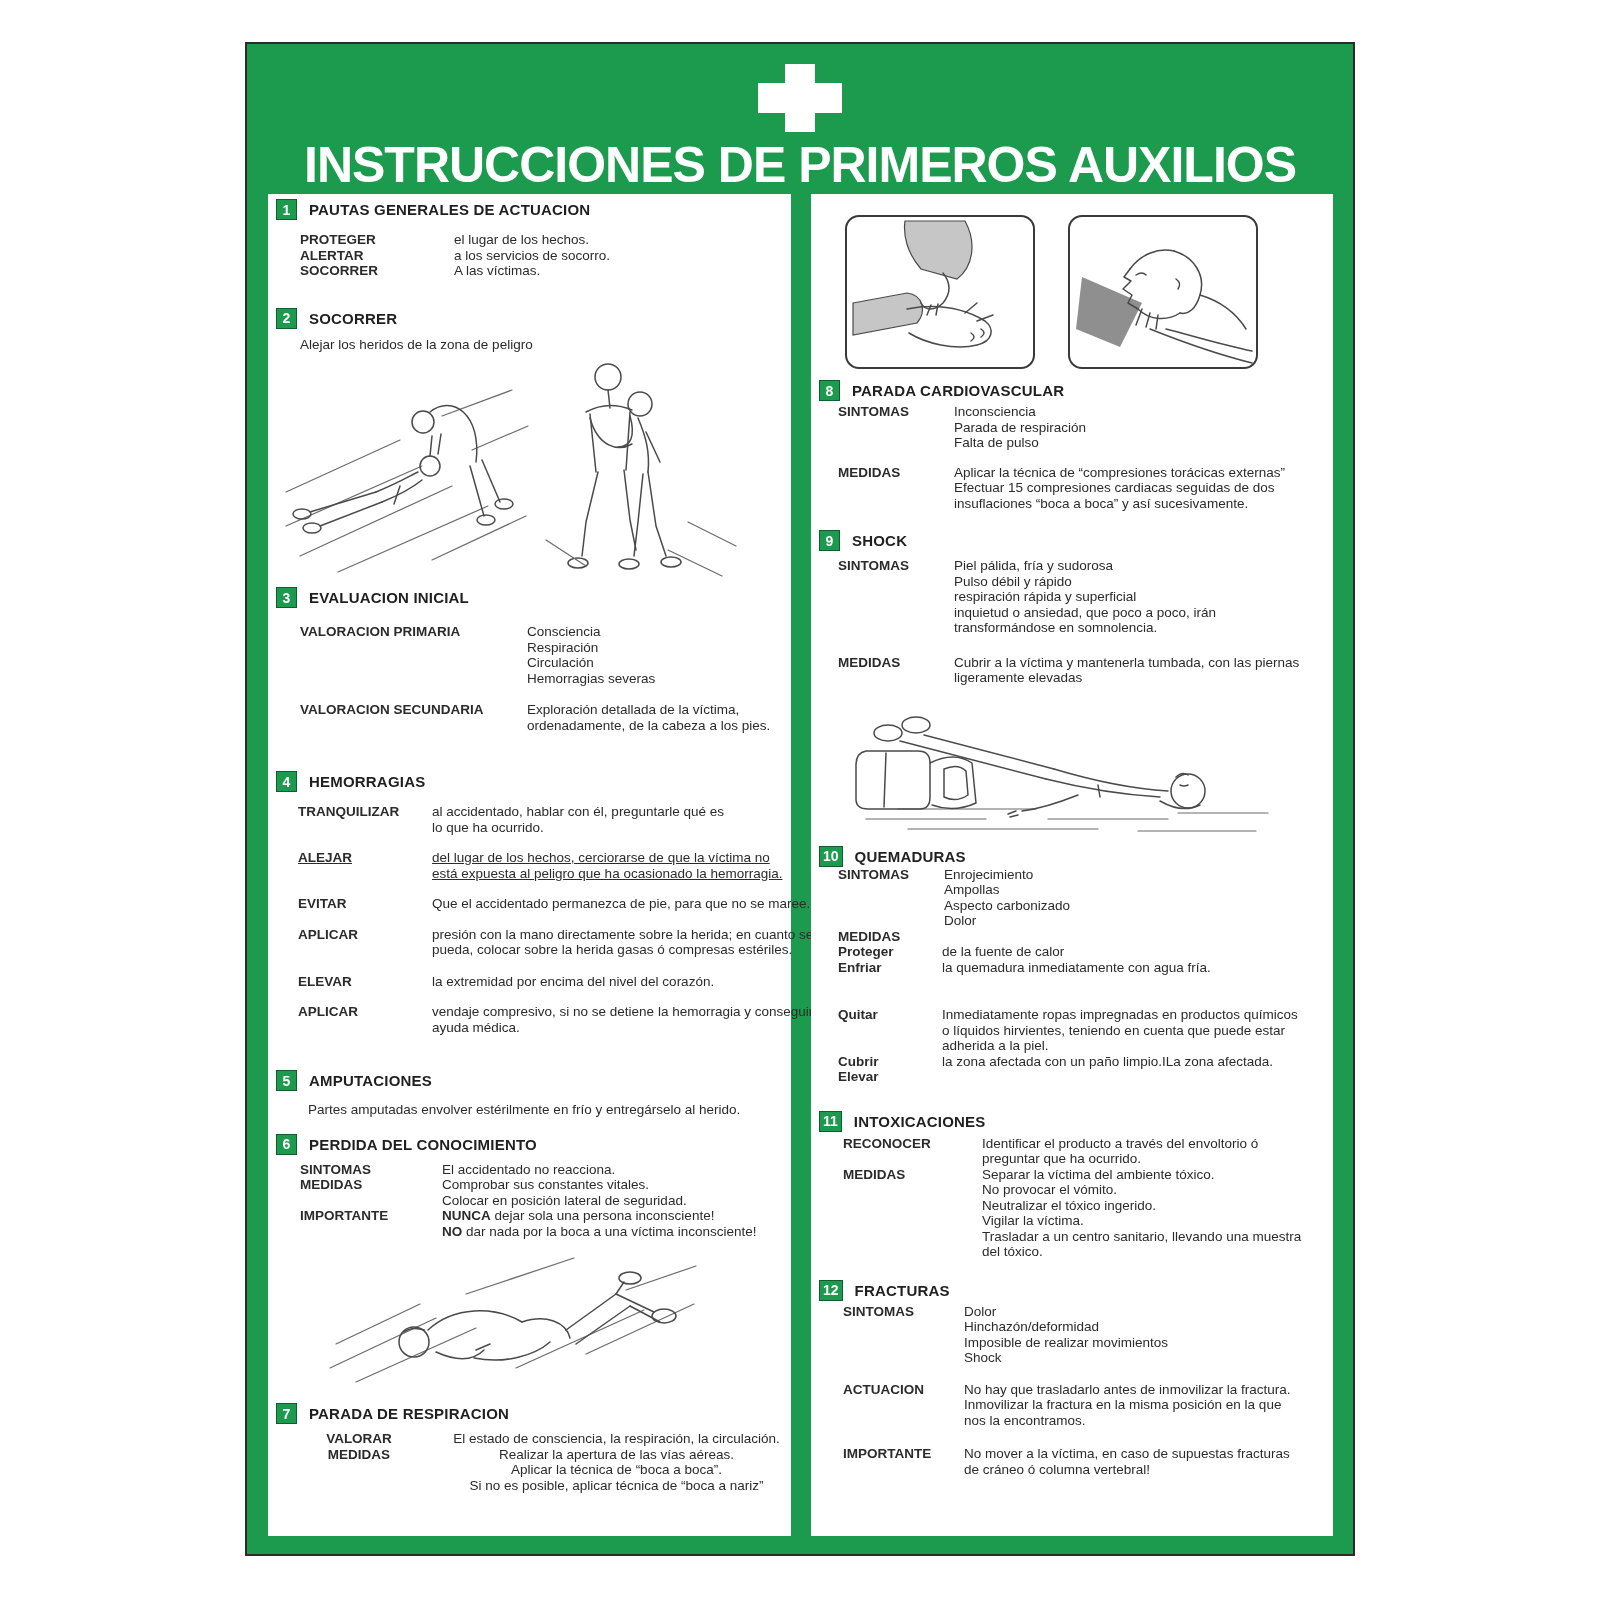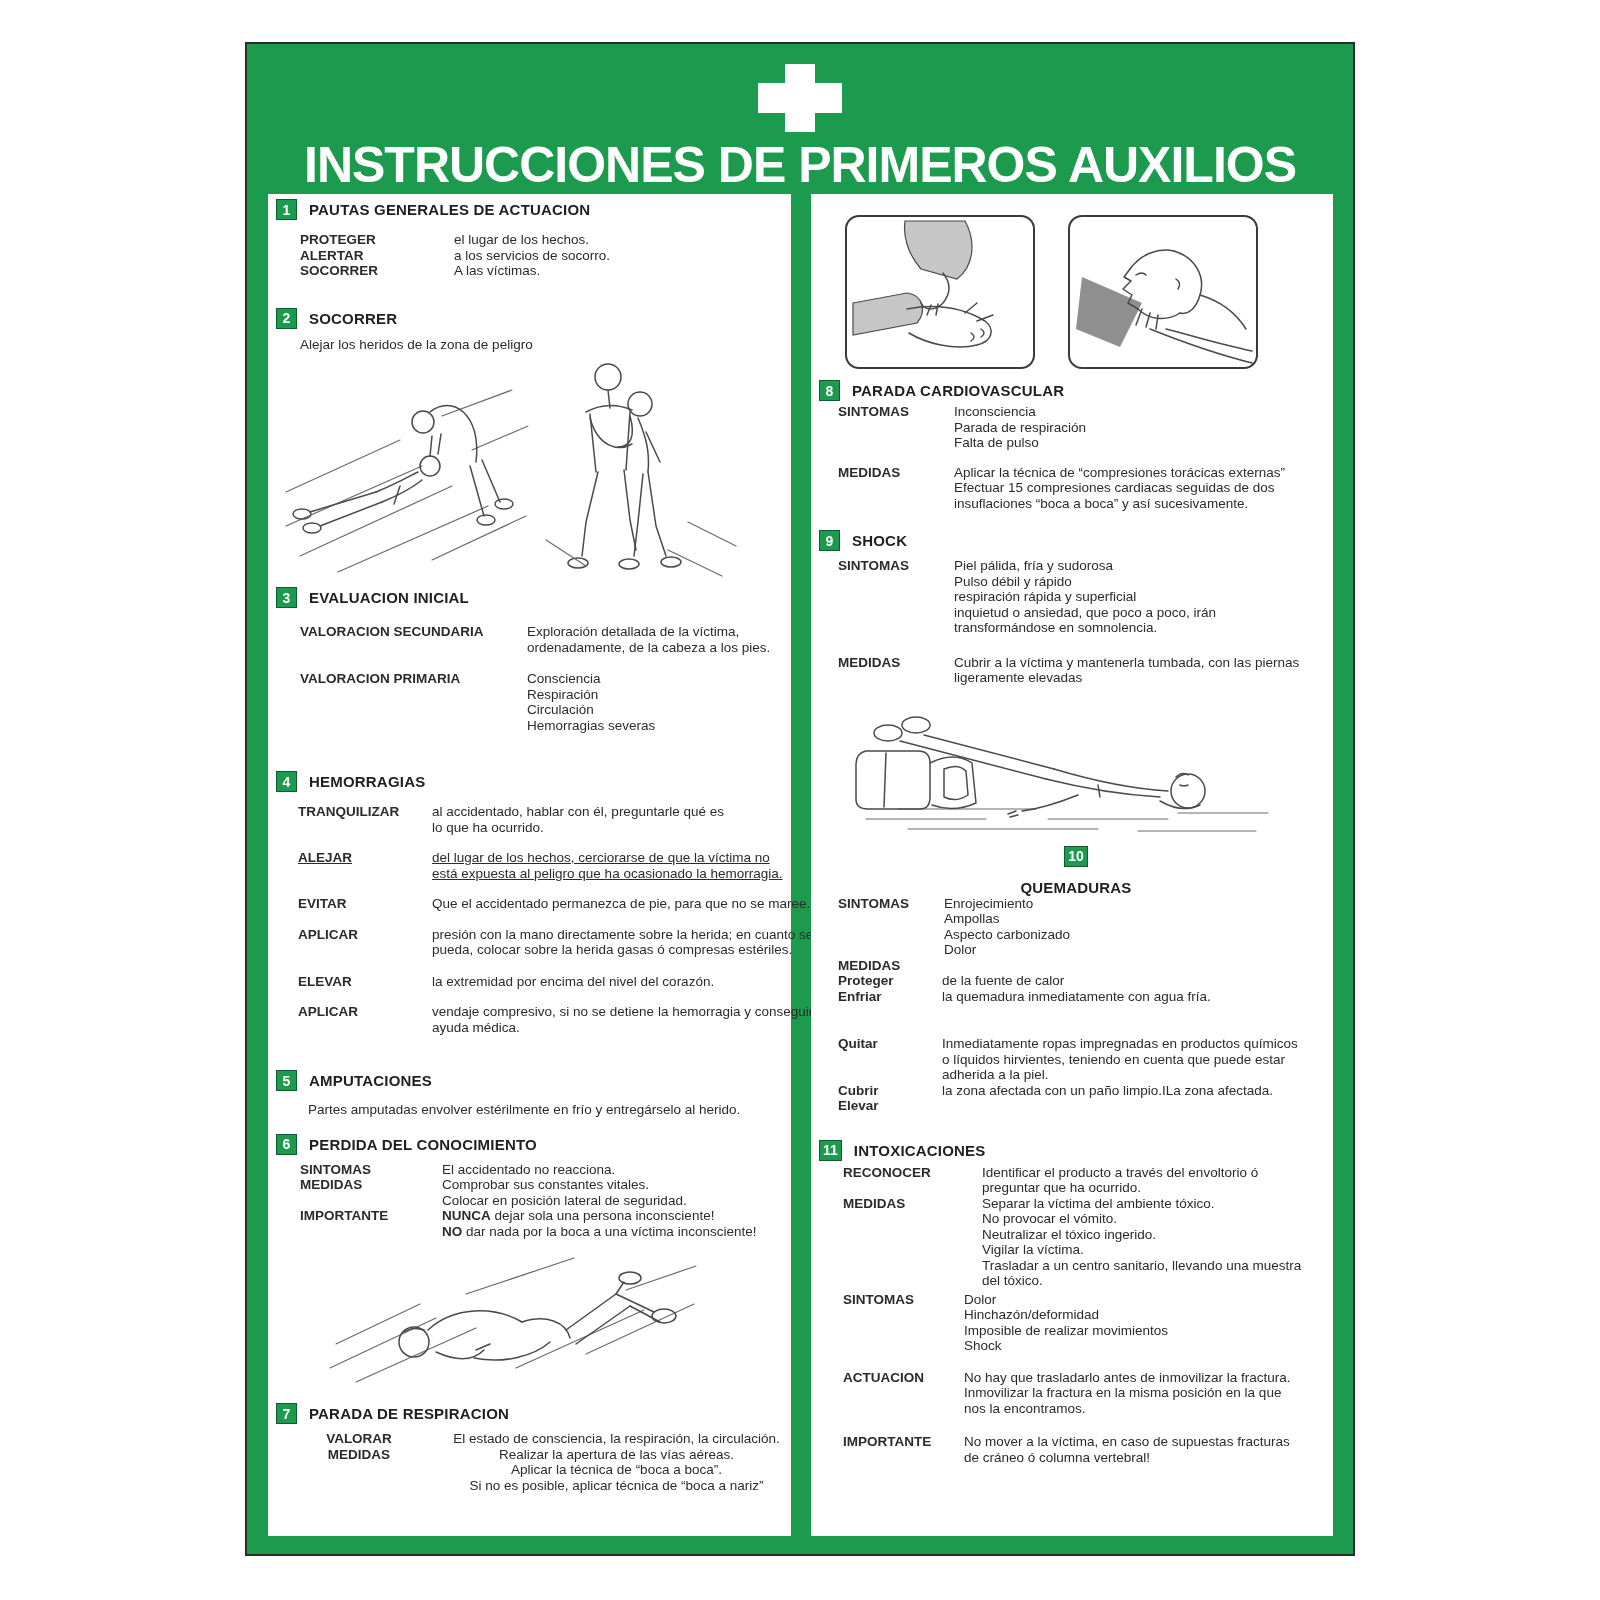--- a/index.html
+++ b/index.html
@@ -124,30 +124,30 @@
           <path class="ln-thin" d="M132,198 L186,224"></path>
           <path class="ln-thin" d="M152,170 L200,194"></path>
         </svg>
       </div>
 
       <div class="sec-head" style="margin-top:7px;">
         <span class="badge">3</span>
         <span class="sec-title">EVALUACION INICIAL</span>
       </div>
       <div class="row" style="--lw:203px;margin:16px 0 0 32px;">
-        <div class="term">VALORACION SECUNDARIA</div>
-        <div class="def">Exploración detallada de la víctima,
-ordenadamente, de la cabeza a los pies.</div>
-      </div>
-      <div class="row" style="--lw:203px;margin:16px 0 0 32px;">
         <div class="term">VALORACION PRIMARIA</div>
         <div class="def">Consciencia
 Respiración
 Circulación
 Hemorragias severas</div>
+      </div>
+      <div class="row" style="--lw:203px;margin:16px 0 0 32px;">
+        <div class="term">VALORACION SECUNDARIA</div>
+        <div class="def">Exploración detallada de la víctima,
+ordenadamente, de la cabeza a los pies.</div>
       </div>
 
       <div class="sec-head" style="margin-top:38px;">
         <span class="badge">4</span>
         <span class="sec-title">HEMORRAGIAS</span>
       </div>
       <div class="row" style="--lw:110px;margin:12px 0 0 30px;">
         <div class="term">TRANQUILIZAR</div>
         <div class="def">al accidentado, hablar con él, preguntarle qué es
 lo que ha ocurrido.</div>
@@ -330,21 +330,21 @@
         <path class="ln" d="M218,76 C258,88 300,96 332,98"></path>
         <path class="ln" d="M242,102 C222,110 202,116 186,118"></path>
         <path class="ln" d="M180,118 l-8,3 M182,122 l-8,2"></path>
         <path class="ln" d="M262,92 L264,104"></path>
         <circle class="ln" cx="352" cy="98" r="17"></circle>
         <path class="ln" d="M340,84 q6,-6 12,-2"></path>
         <path class="ln" d="M344,92 q4,2 8,0"></path>
         <path class="ln" d="M324,108 C338,116 352,118 364,112"></path>
       </svg>
 
-      <div class="sec-head" style="margin-top:8px;flex-direction:column;">
+      <div class="sec-head" style="margin-top:8px;">
         <span class="badge">10</span>
         <span class="sec-title">QUEMADURAS</span>
       </div>
       <div class="row" style="--lw:82px;margin:0 0 0 27px;">
         <div class="term">SINTOMAS</div>
         <div class="def">Enrojecimiento
 Ampollas
 Aspecto carbonizado
 Dolor</div>
       </div>
@@ -384,20 +384,24 @@
       <div class="row" style="--lw:115px;margin:0 0 0 32px;">
         <div class="term">MEDIDAS</div>
         <div class="def">Separar la víctima del ambiente tóxico.
 No provocar el vómito.
 Neutralizar el tóxico ingerido.
 Vigilar la víctima.
 Trasladar a un centro sanitario, llevando una muestra
 del tóxico.</div>
       </div>
 
+      <div class="sec-head" style="margin-top:20px;">
+        <span class="badge">12</span>
+        <span class="sec-title">FRACTURAS</span>
+      </div>
       <div class="row" style="--lw:97px;margin:3px 0 0 32px;">
         <div class="term">SINTOMAS</div>
         <div class="def">Dolor
 Hinchazón/deformidad
 Imposible de realizar movimientos
 Shock</div>
       </div>
       <div class="row" style="--lw:97px;margin:16px 0 0 32px;">
         <div class="term">ACTUACION</div>
         <div class="def">No hay que trasladarlo antes de inmovilizar la fractura.

